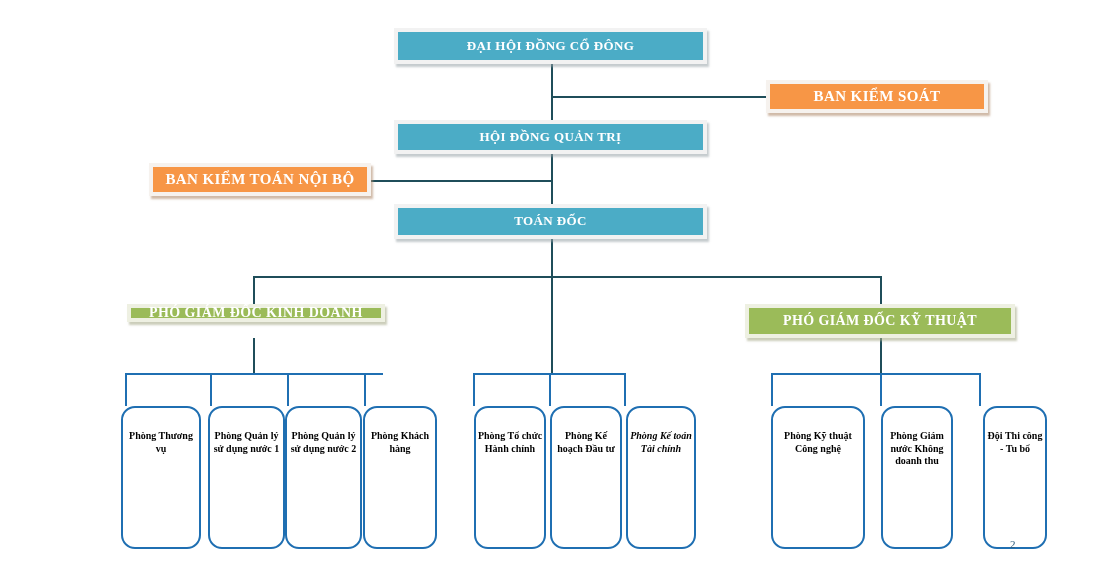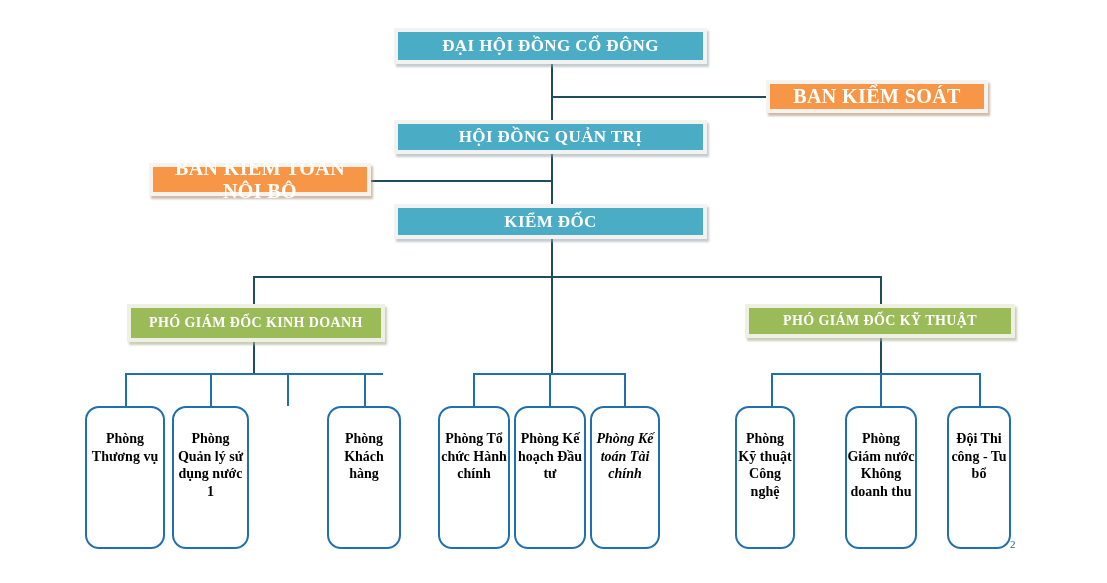--- a/index.html
+++ b/index.html
@@ -40,49 +40,50 @@
     text-align: center;
     color: #ffffff;
     font-weight: bold;
     letter-spacing: 0.4px;
     line-height: 1.15;
   }
   .node-teal {
     background: #4BACC6;
     border: 4px solid #F2F2F2;
     box-shadow: 2px 3px 2px rgba(150,160,165,0.55);
-    font-size: 17px;
+    font-size: 13px;
   }
   .node-orange {
     background: #F79646;
     border: 4px solid #F6F2EE;
     box-shadow: 2px 3px 2px rgba(176,140,110,0.60);
-    font-size: 20px;
+    font-size: 15px;
   }
   .node-green {
     background: #9BBB59;
     border: 4px solid #EEF0E2;
     box-shadow: 2px 3px 2px rgba(168,172,140,0.60);
     font-size: 14px;
   }
 
   
   .dept {
     position: absolute;
     box-sizing: border-box;
     background: #ffffff;
     border: 2px solid #1F6FB2;
     border-radius: 14px;
     color: #000000;
     font-weight: bold;
-    font-size: 14px;
+    font-size: 10px;
     line-height: 1.25;
     text-align: center;
     padding-top: 22px;
     display: block;
+    margin-left: 36px;
   }
 
   .corner-artifact {
     position: absolute;
     color: #2E5E7E;
     font-size: 11px;
     font-family: "Liberation Serif", serif;
   }
 </style>
 </head>
@@ -132,38 +133,39 @@
 
   <div class="node node-teal" style="left:394px; top:120px; width:313px; height:34px;">
     <span>HỘI ĐỒNG QUẢN TRỊ</span>
   </div>
 
   <div class="node node-orange" style="left:149px; top:163px; width:222px; height:33px;">
     <span>BAN KIỂM TOÁN NỘI BỘ</span>
   </div>
 
   <div class="node node-teal" style="left:394px; top:204px; width:313px; height:35px;">
-    <span>KIỂM ĐỐC</span>
+    <span>TOÁN ĐỐC</span>
   </div>
 
-  <div class="node node-green" style="left:127px; top:304px; width:258px; height:38px;">
+  <div class="node node-green" style="left:127px; top:304px; width:258px; height:18px;">
     <span>PHÓ GIÁM ĐỐC KINH DOANH</span>
   </div>
 
   <div class="node node-green" style="left:745px; top:304px; width:270px; height:34px;">
     <span>PHÓ GIÁM ĐỐC KỸ THUẬT</span>
   </div>
 
   <div class="dept" style="left:85px; top:406px; width:80px; height:143px;">Phòng Thương vụ</div>
   <div class="dept" style="left:172px; top:406px; width:77px; height:143px;">Phòng Quản lý sử dụng nước 1</div>
+  <div class="dept" style="left:249px; top:406px; width:77px; height:143px;">Phòng Quản lý sử dụng nước 2</div>
   <div class="dept" style="left:438px; top:406px; width:72px; height:143px;">Phòng Tổ chức Hành chính</div>
 
   <div class="dept" style="left:327px; top:406px; width:74px; height:143px;">Phòng Khách hàng</div>
   <div class="dept" style="left:514px; top:406px; width:72px; height:143px;">Phòng Kế hoạch Đầu tư</div>
   <div class="dept" style="left:590px; top:406px; width:70px; height:143px;font-style:italic;">Phòng Kế toán Tài chính</div>
 
-  <div class="dept" style="left:735px; top:406px; width:60px; height:143px;">Phòng Kỹ thuật Công nghệ</div>
+  <div class="dept" style="left:735px; top:406px; width:94px; height:143px;">Phòng Kỹ thuật Công nghệ</div>
   <div class="dept" style="left:845px; top:406px; width:72px; height:143px;">Phòng Giám nước Không doanh thu</div>
   <div class="dept" style="left:947px; top:406px; width:64px; height:143px;">Đội Thi công - Tu bổ</div>
 
   <div class="corner-artifact" style="left:1010px; top:538px;">2</div>
 
 </div>
 
 </body></html>

